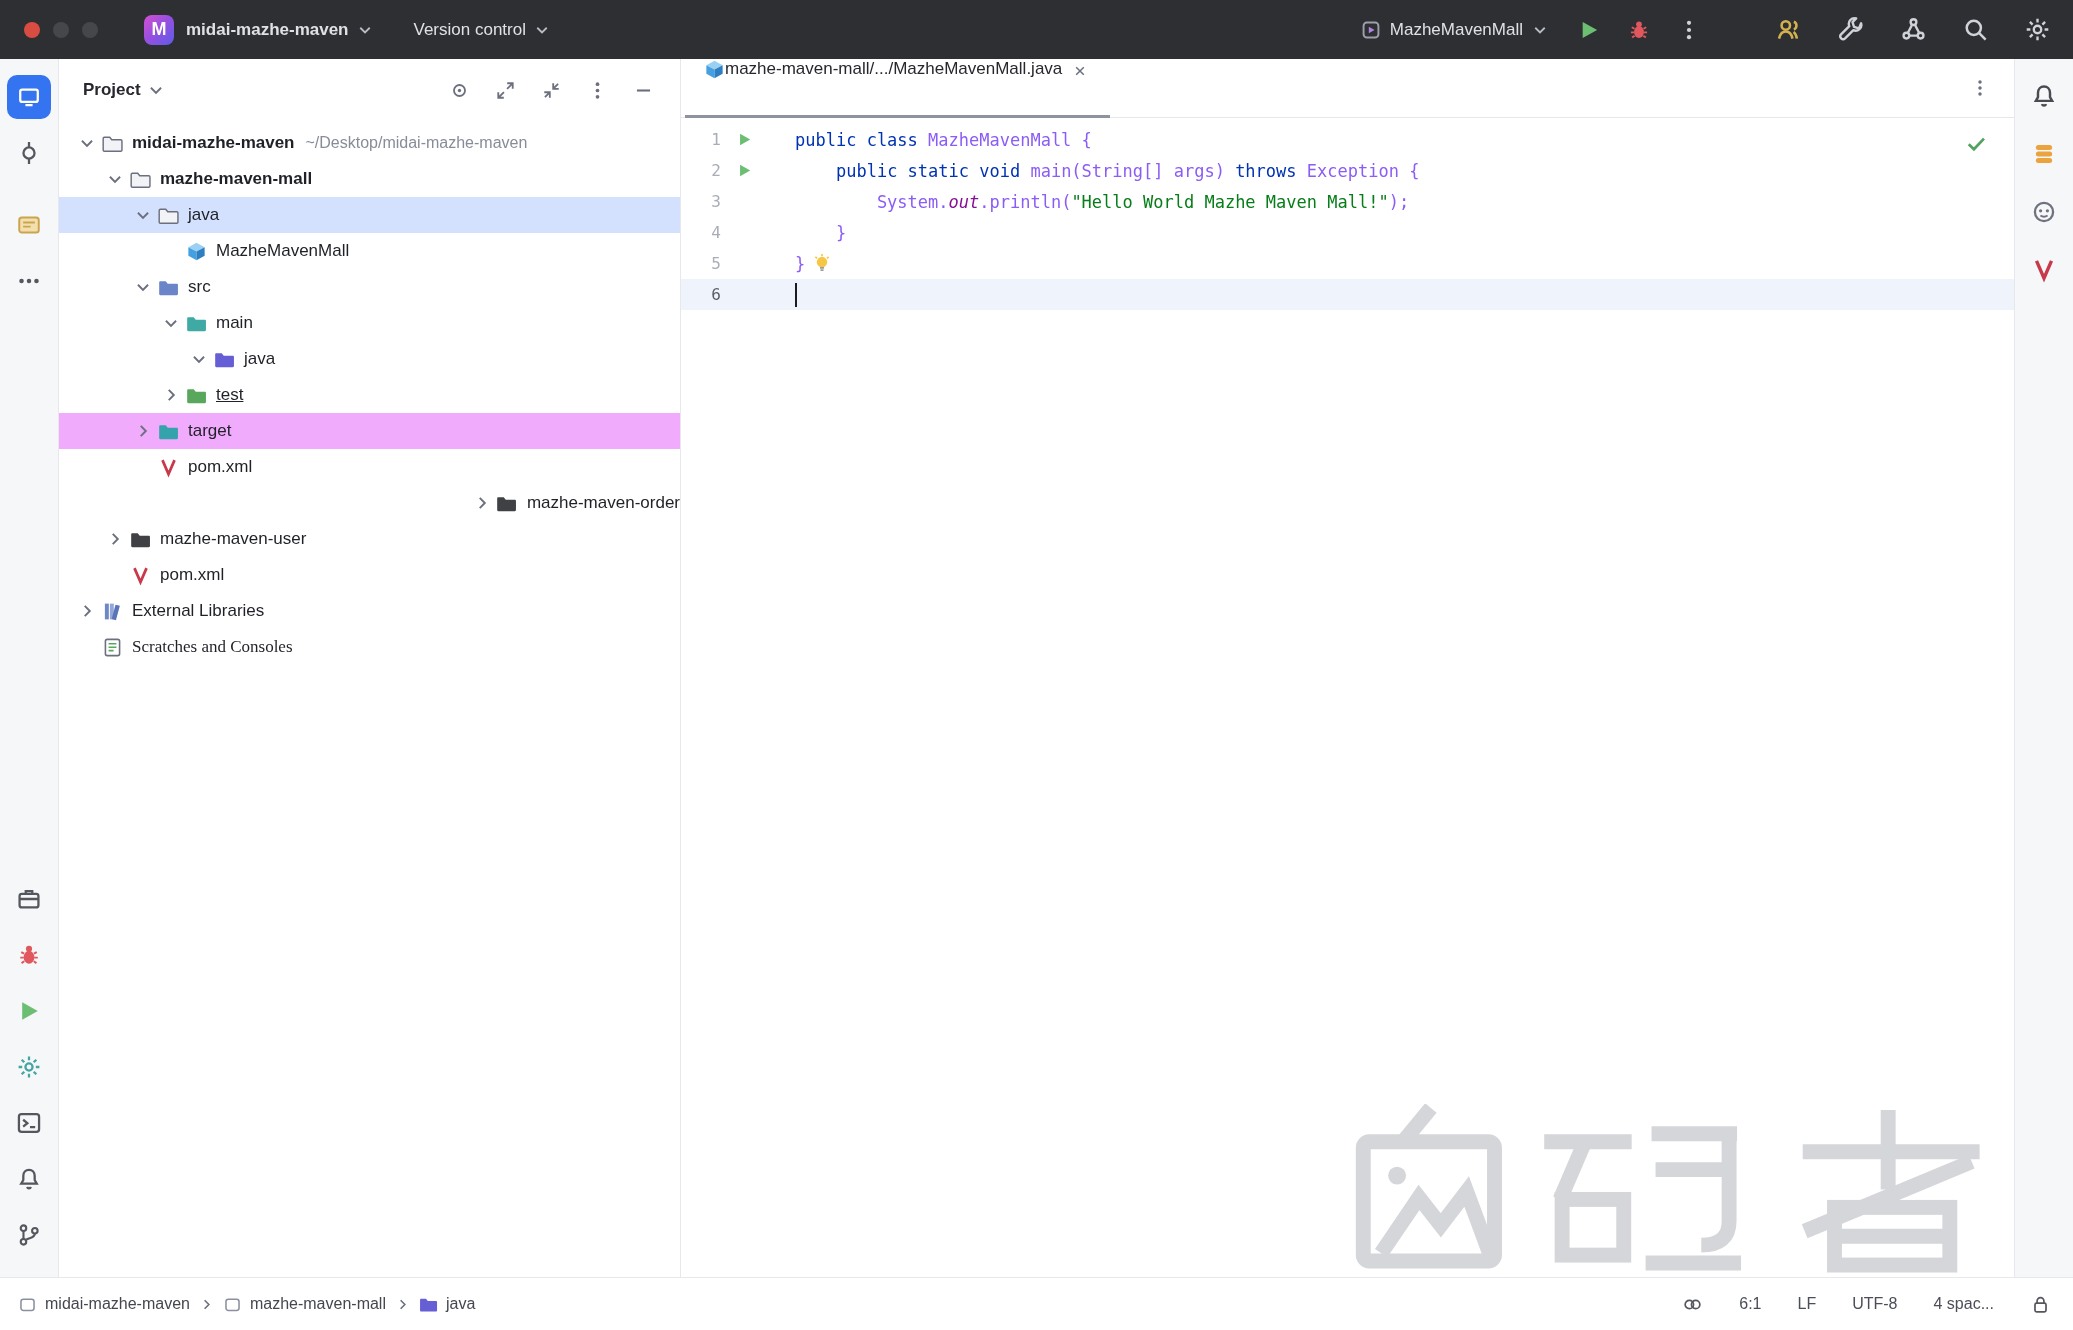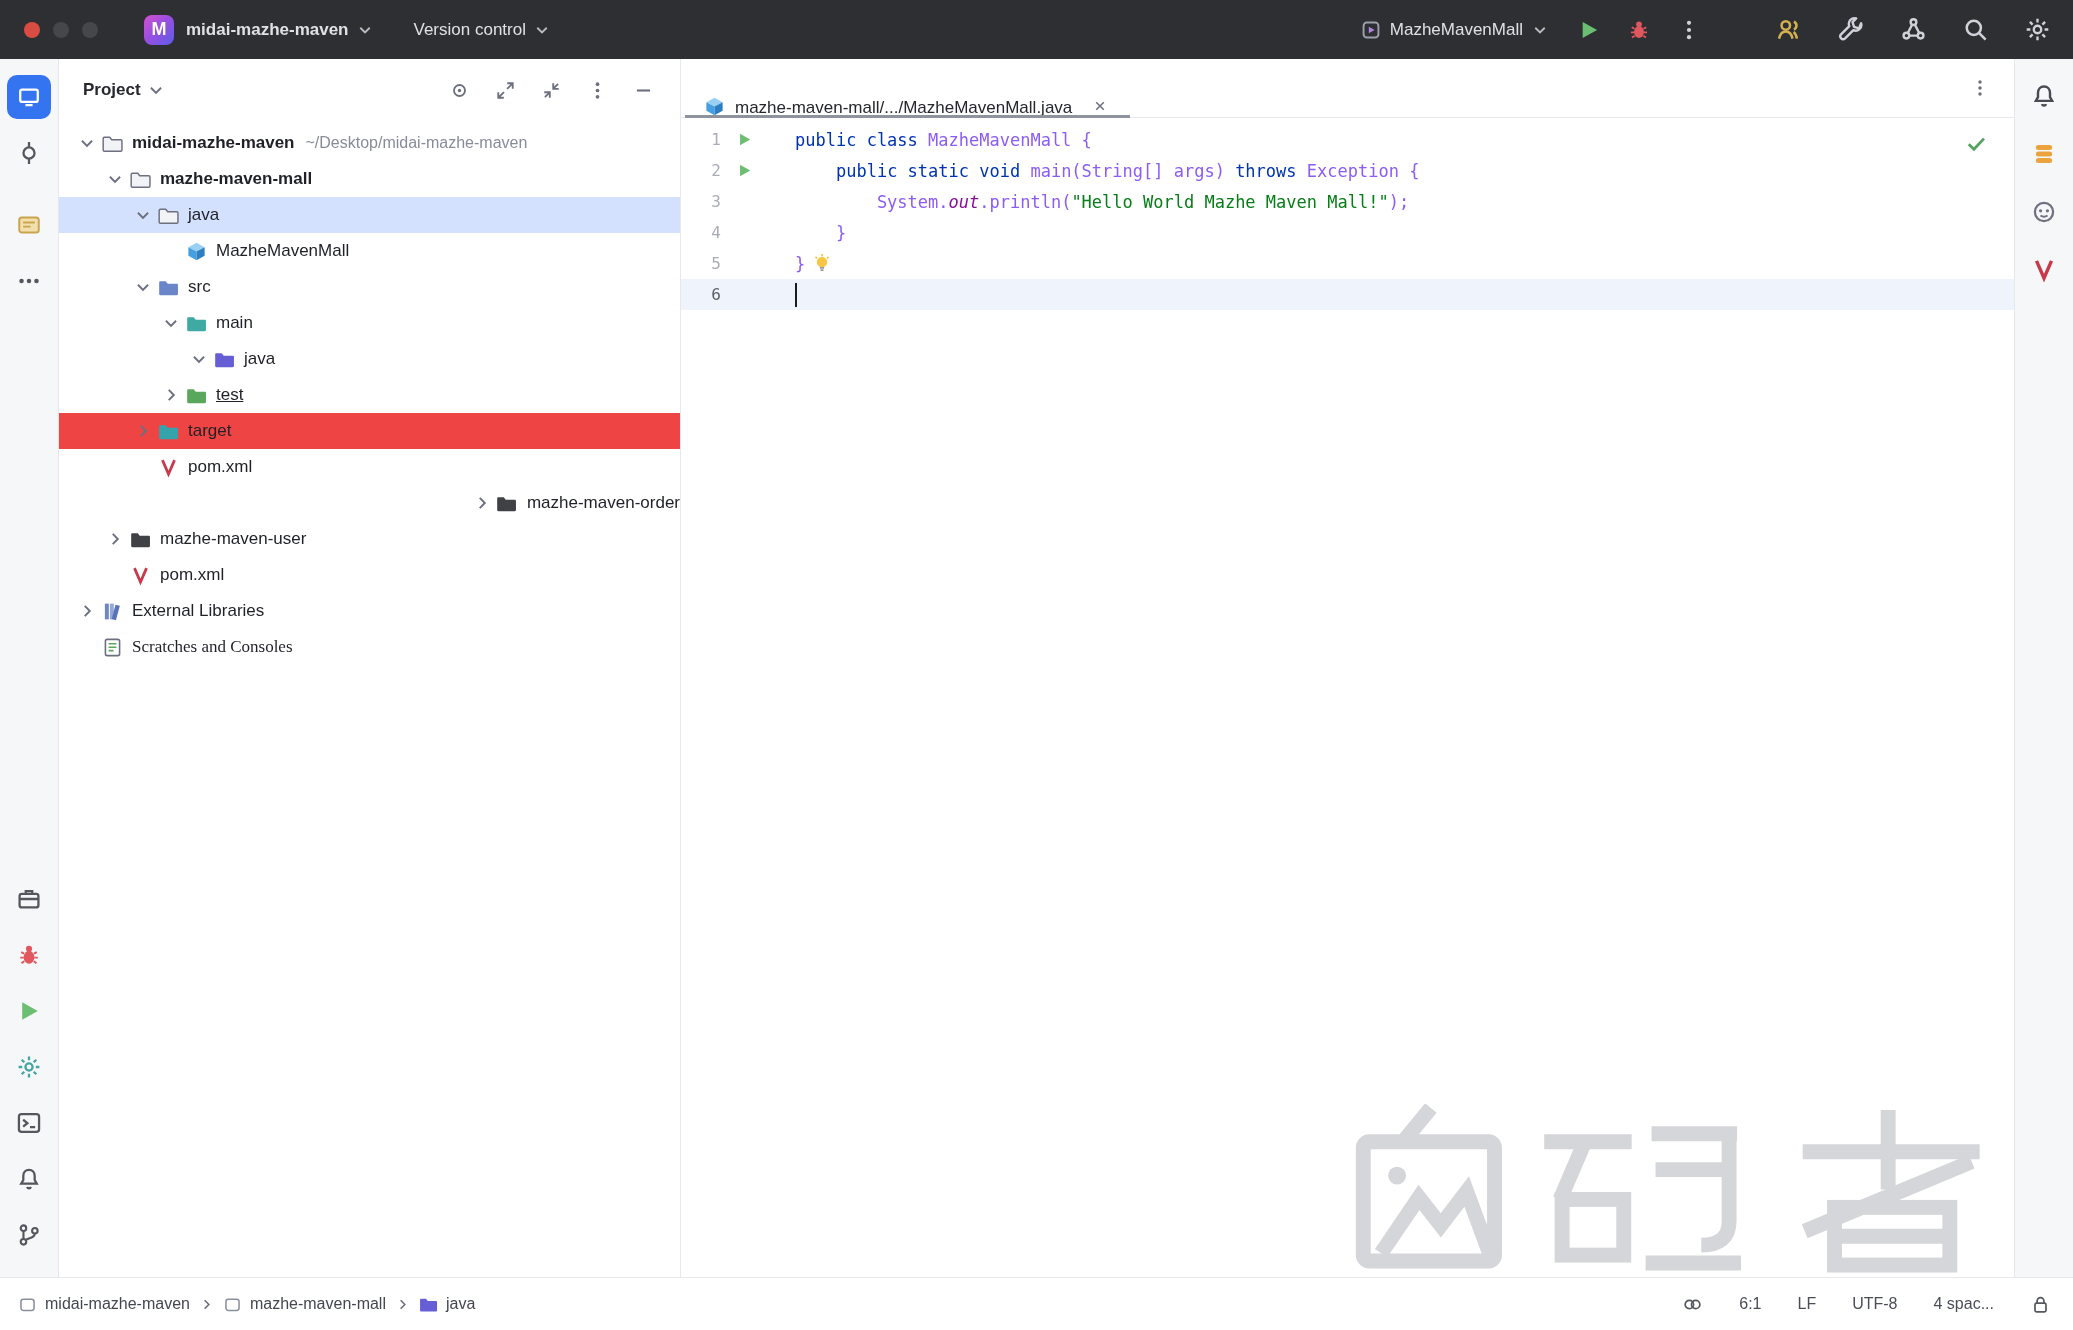--- a/index.html
+++ b/index.html
@@ -39,32 +39,32 @@
 .project{width:622px;background:#fff;border-right:1px solid #e7e8ec;display:flex;flex-direction:column;flex:0 0 auto;min-height:0;}
 .phead{height:62px;display:flex;align-items:center;padding:0 22px 0 24px;flex:0 0 auto;}
 .ptitle-btn{background:none;border:none;display:flex;align-items:center;gap:6px;font-family:inherit;cursor:pointer;}
 .ptitle{font-weight:600;font-size:17px;color:#27282e;}
 .phead-icons{margin-left:auto;display:flex;align-items:center;gap:16px;}
 .pibtn{background:none;border:none;width:30px;height:30px;display:flex;align-items:center;justify-content:center;border-radius:6px;cursor:pointer;}
 .pibtn svg{width:21px;height:21px;display:block;}
 .tree{flex:1;overflow:hidden;padding-top:4px;}
 .tree-row{height:36px;display:flex;align-items:center;font-size:17px;color:#1f2127;cursor:pointer;white-space:nowrap;}
 .tree-row.selected{background:#d3e1ff;}
-.tree-row.highlight{background:#ef4444;}
+.tree-row.highlight{background:#f0abfc;}
 .chev{width:28px;min-width:28px;display:flex;align-items:center;justify-content:center;}
 .chev svg{width:18px;height:18px;display:block;}
 .ticon{width:22px;height:22px;min-width:22px;margin-right:9px;display:flex;align-items:center;justify-content:center;}
 .ticon svg{width:21px;height:21px;display:block;}
 .tlabel.bold{font-weight:700;}
 .thint{color:#888c99;margin-left:11px;font-size:16px;}
 
 
 .editor{flex:1;display:flex;flex-direction:column;background:#fff;min-width:0;position:relative;}
 .tabbar{height:59px;display:flex;align-items:center;border-bottom:1px solid #e7e8ec;padding-left:4px;flex:0 0 auto;}
-.tab{height:59px;display:flex;align-items:flex-end;gap:10px;padding:0 18px;position:relative;font-size:17px;color:#27282e;cursor:pointer;}
+.tab{height:59px;display:flex;align-items:flex-start;padding:0 18px;position:relative;font-size:17px;color:#27282e;cursor:pointer;}
 .tab::after{content:"";position:absolute;left:0;right:0;bottom:0;height:3px;background:#8e939e;}
 .tab .ticon{margin-right:0;}
 .tab-close{background:none;border:none;width:24px;height:24px;display:flex;align-items:center;justify-content:center;cursor:pointer;margin-left:6px;}
 .tab-close svg{width:16px;height:16px;display:block;}
 .tab-kebab{margin-left:auto;margin-right:18px;background:none;border:none;width:32px;height:32px;display:flex;align-items:center;justify-content:center;cursor:pointer;}
 .tab-kebab svg{width:20px;height:20px;display:block;}
 .codearea{flex:1;position:relative;font-family:"DejaVu Sans Mono",monospace;font-size:17px;padding-top:6px;overflow:hidden;}
 .codeline{height:31px;display:flex;align-items:center;}
 .codeline.caret-line{background:#eef3fc;}
 .lnum{width:40px;min-width:40px;text-align:right;color:#a9adb8;font-size:16px;}

